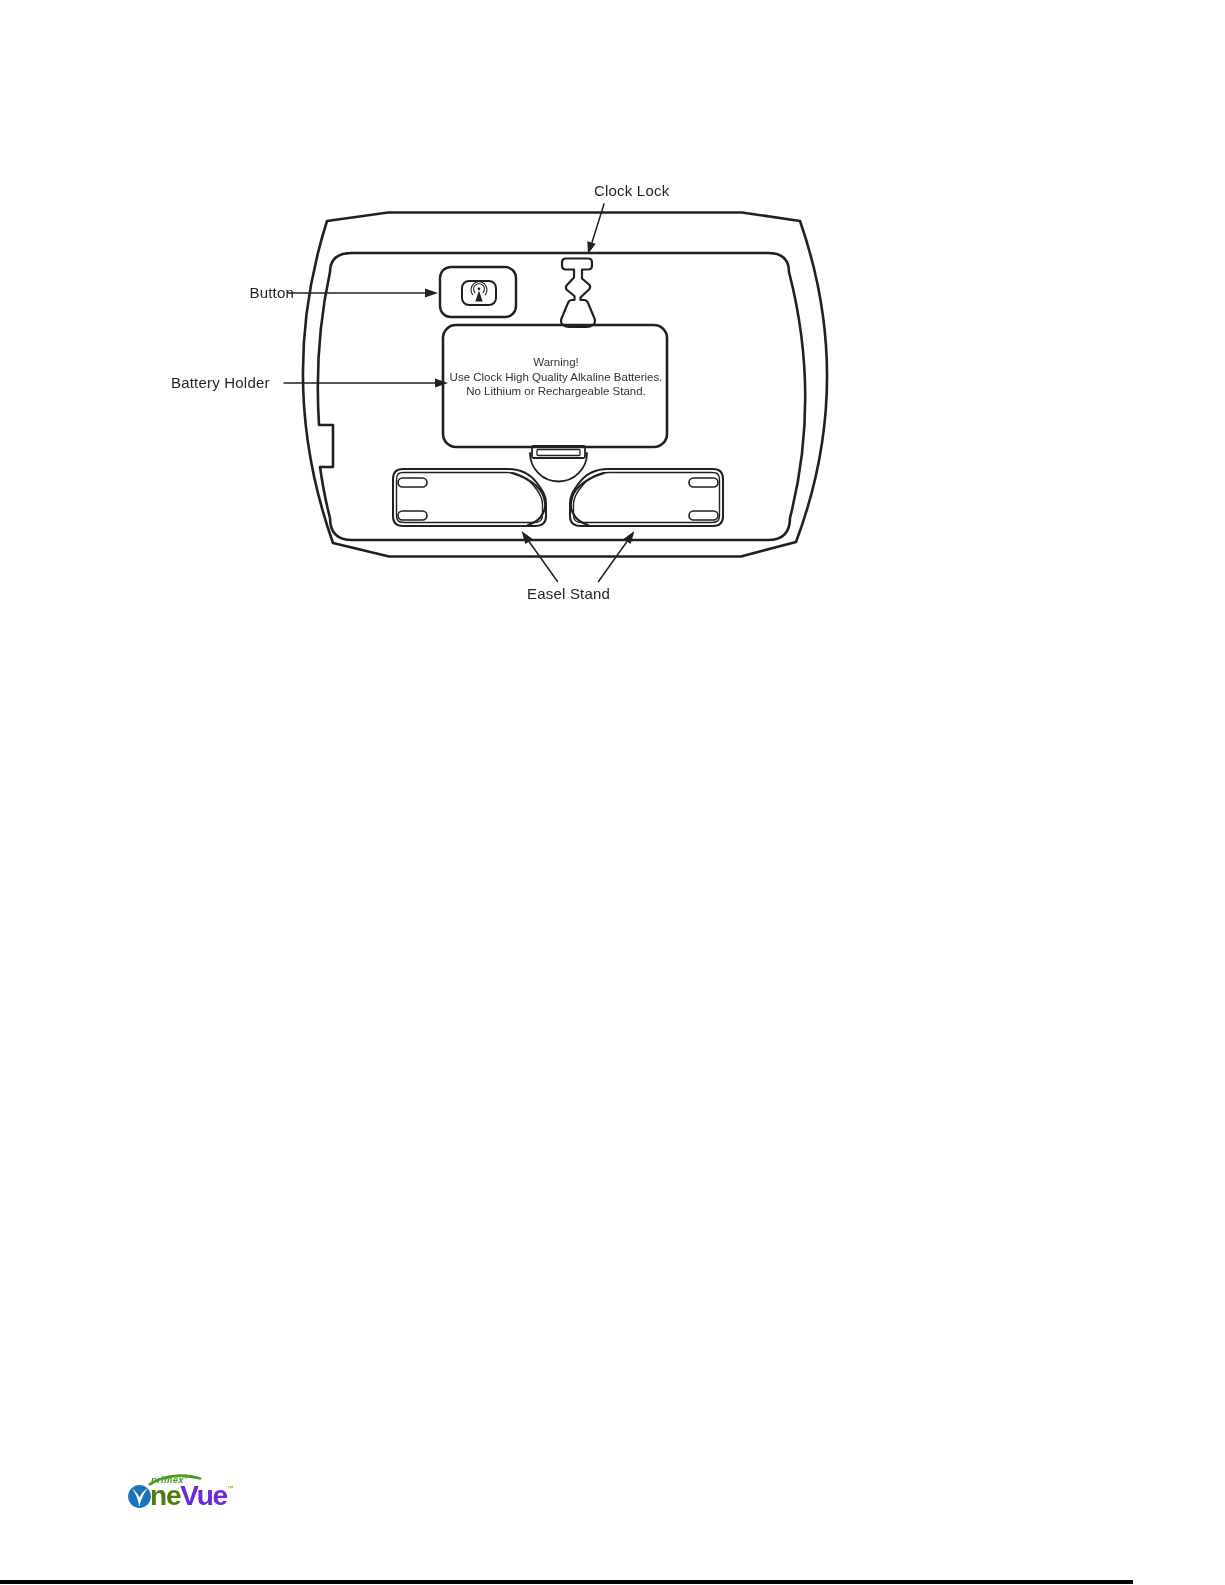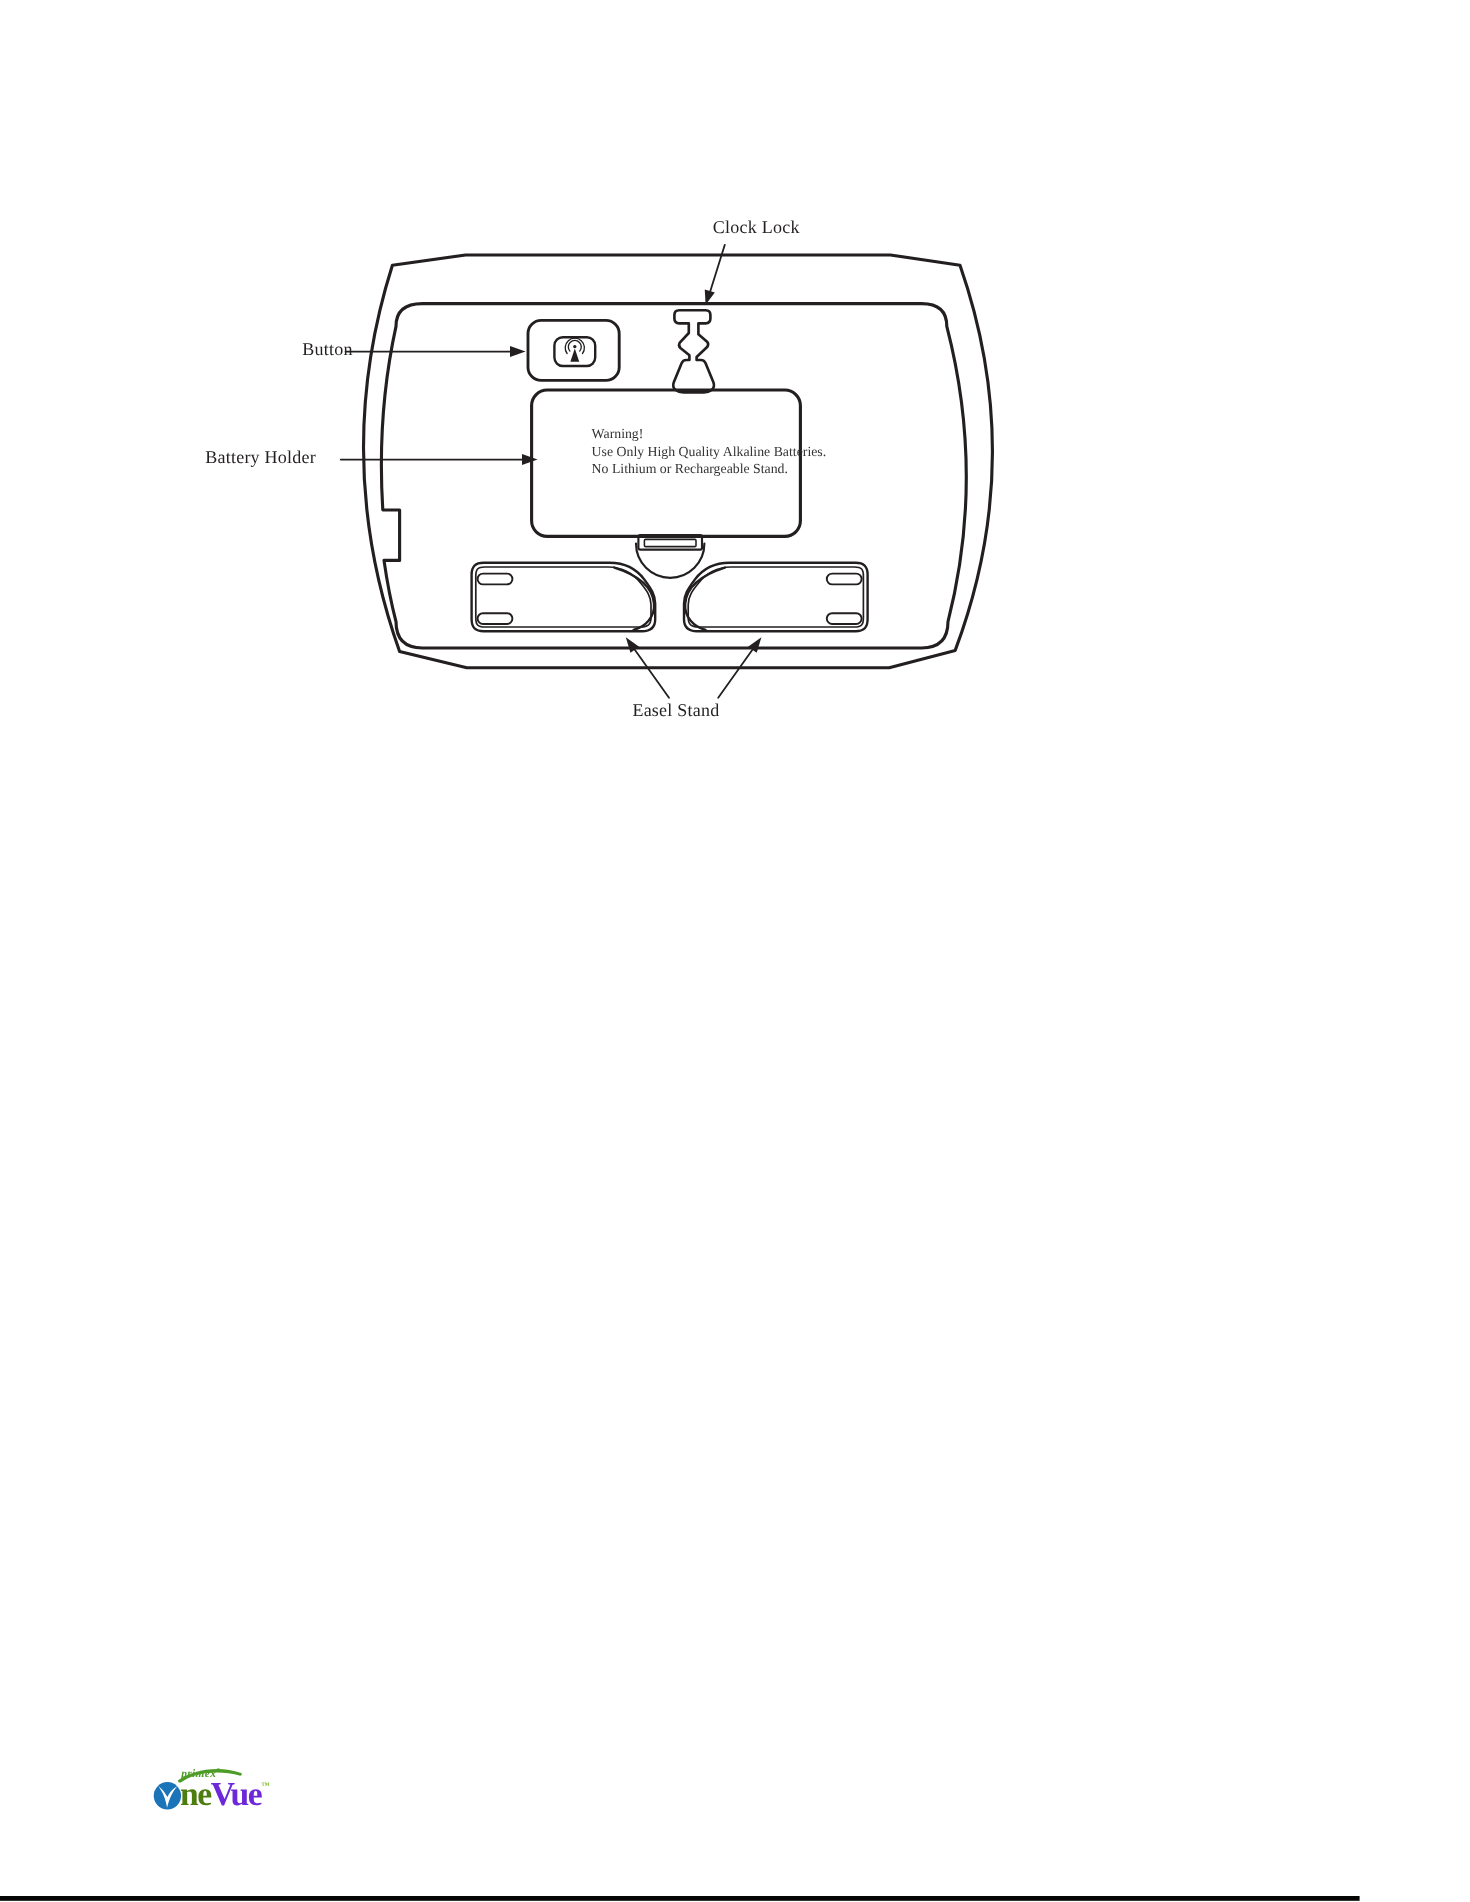--- a/index.html
+++ b/index.html
@@ -1,39 +1,38 @@
 <!DOCTYPE html>
 <html><head>
 <meta charset="utf-8">
 <style>
   html,body{margin:0;padding:0;background:#fff;}
   .page{
     position:relative;
     width:1133px;height:1585px;
     background:#ffffff;
-    font-family:Liberation Serif, serif;
+    font-family:Liberation Sans, sans-serif;
     overflow:hidden;
   }
   .artwork{position:absolute;left:0;top:0;}
   .lineart{fill:none;stroke:#231F20;stroke-linejoin:round;stroke-linecap:round;}
   .callout-label{
     position:absolute;
     font-size:15px;
     color:#231F20;
     white-space:nowrap;
     letter-spacing:0.2px;
   }
   .warning-text{
     position:absolute;
     left:445px;top:355px;width:222px;
-    text-align:left;
+    text-align:center;
     font-size:11.5px;
     line-height:14.5px;
     color:#333333;
-    margin-left:48px;
   }
   .logo-primex{
     position:absolute;left:151px;top:1474px;
     font-size:9.5px;font-weight:bold;font-style:italic;
     color:#4E9C27;letter-spacing:0.3px;
   }
   .logo-primex .reg{font-size:5px;vertical-align:super;font-style:normal;}
   .logo-wordmark{
     position:absolute;left:150px;top:1482px;
     font-size:28px;font-weight:bold;letter-spacing:-1.2px;
@@ -139,21 +138,21 @@
   <div class="callout-label" style="left:594px;top:182px;">Clock Lock</div>
 
   <div class="callout-label" style="left:212px;top:284px;width:82px;text-align:right;">Button</div>
 
   <div class="callout-label" style="left:171px;top:374px;">Battery Holder</div>
 
   <div class="callout-label" style="left:527px;top:585px;width:96px;text-align:left;">Easel Stand</div>
 
   <div class="warning-text">
     <div>Warning!</div>
-    <div>Use Only High Quality Alkaline Batteries.</div>
+    <div>Use Clock High Quality Alkaline Batteries.</div>
     <div>No Lithium or Rechargeable Stand.</div>
   </div>
 
   <div class="logo-primex"><span>primex</span><span class="reg">®</span></div>
 
   <div class="logo-wordmark"><span class="logo-ne">ne</span><span class="logo-vue">Vue</span><span class="logo-tm">™</span></div>
 
   <div class="bottom-rule"></div>
 
 </div>

